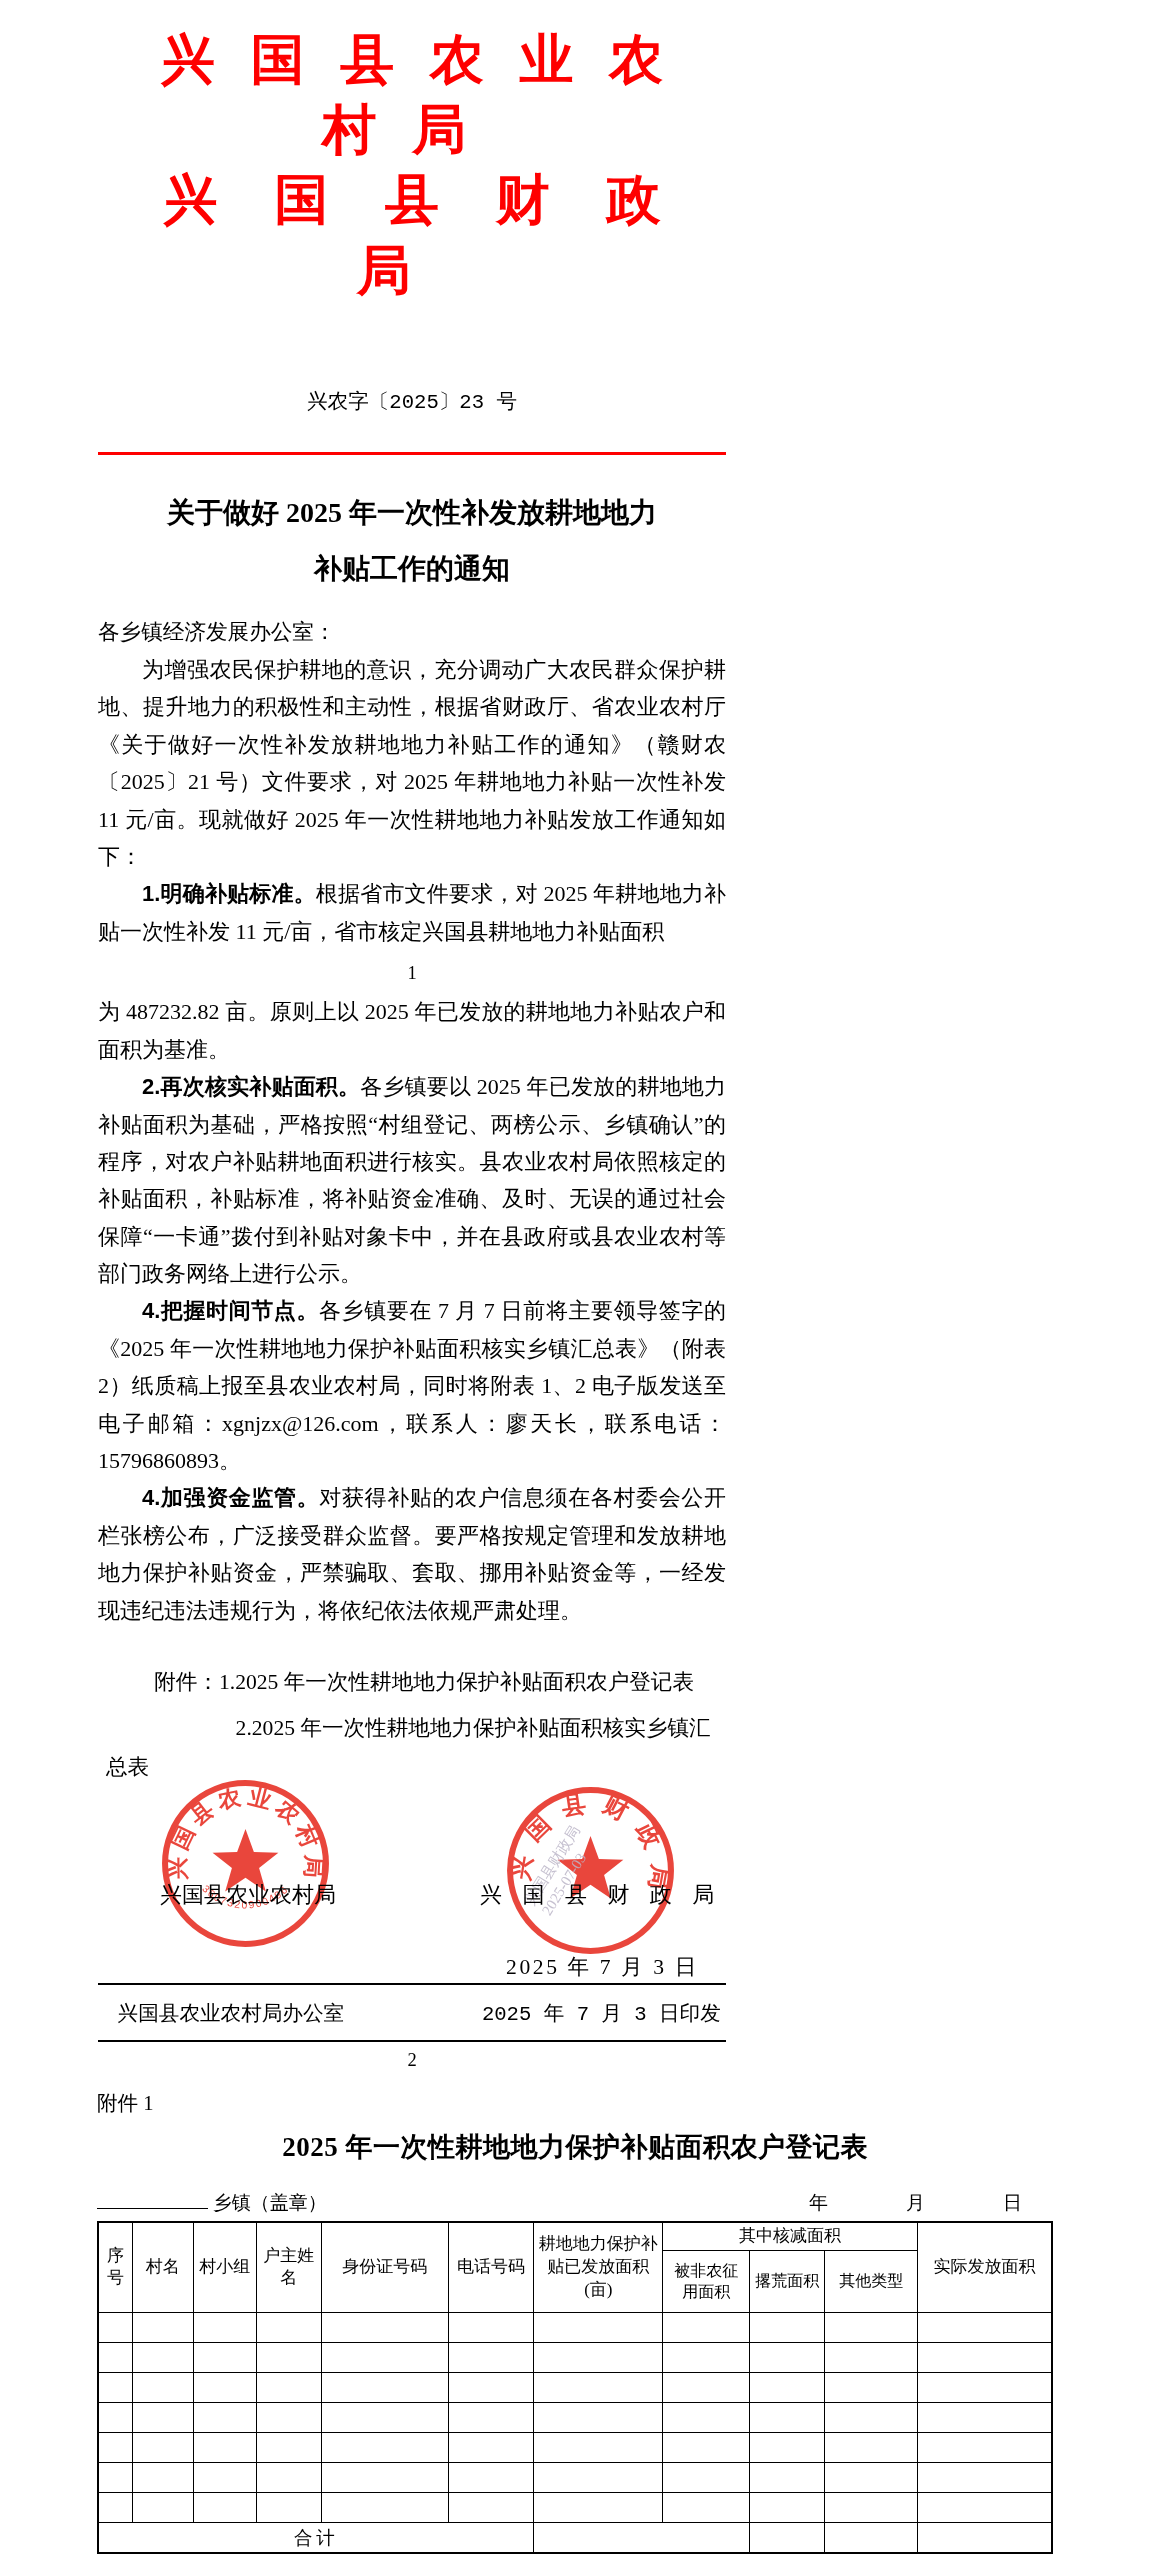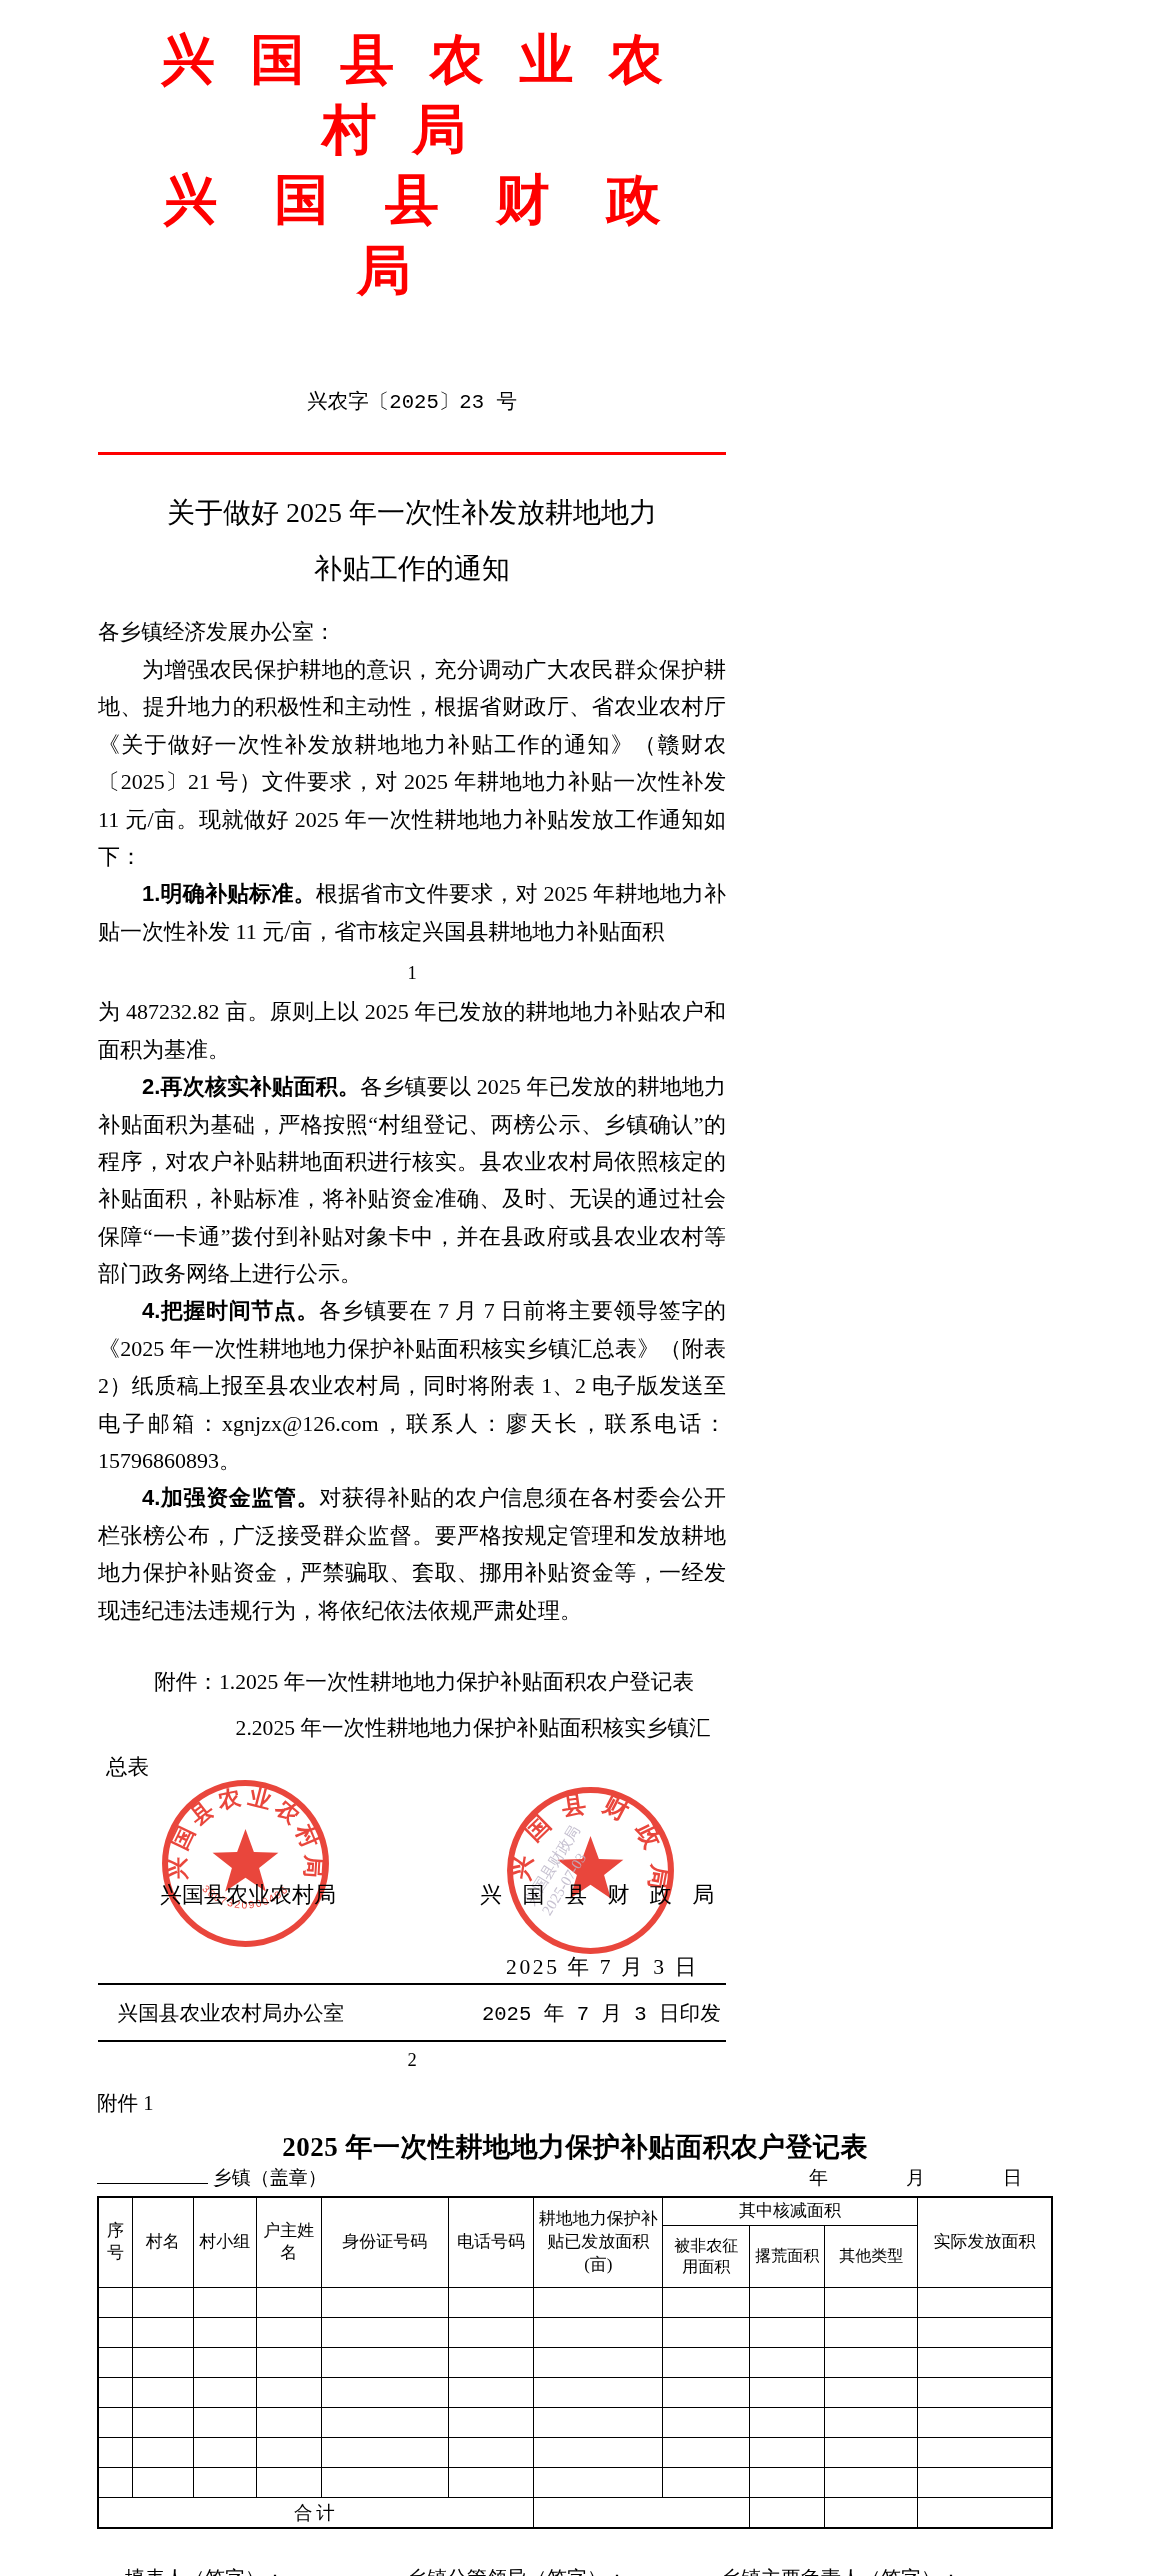--- a/index.html
+++ b/index.html
@@ -10,21 +10,21 @@
   .portrait {
     width:824px; padding:25px 98px 0 98px; box-sizing:border-box;
   }
   
   .red-org { text-align:center; font-weight:bold; color:#fe0000; font-size:54px; line-height:1.30; }
   .red-org .l1 { letter-spacing:0.66em; text-indent:0.66em; display:block; }
   .red-org .l2 { letter-spacing:1.05em; text-indent:1.05em; display:block; }
   .doc-number { margin-top:81px; text-align:center; font-size:20.6px;font-family:Liberation Mono, monospace; }
   .red-rule { margin-top:37px; height:3.1px; background:#fe0000; }
   
-  .notice-title { margin-top:30px; text-align:center; font-weight:normal; font-size:28px; line-height:2.0; }
+  .notice-title { margin-top:30px; text-align:center; font-weight:bold; font-size:28px; line-height:2.0; }
   .salutation { margin-top:17.5px; font-size:21.6px; line-height:1.7; }
   .para { margin:0; font-size:22px; line-height:1.7; text-align:justify; text-indent:2em; }
   .para.cont { text-indent:0; }
   .lead { font-family:"Liberation Sans","DejaVu Sans",sans-serif; font-weight:bold; }
   .page-marker { text-align:center; font-size:18.5px; line-height:1; margin:13.4px 0 11.3px 0; }
   .attach-block { margin-top:34px; font-size:21.6px; line-height:1.78; }
   .attach-block .a1 { text-indent:2.6em; margin:0; }
   .attach-block .a2 { text-indent:6.0em; margin:8px; }
   
   .seal-area { position:relative; height:192px; margin-top:-3.1px; }
@@ -39,21 +39,21 @@
                color:#bcb6c8; font-size:15px; line-height:1.35; opacity:.85; white-space:nowrap; }
   
   .print-footer { margin-top:0; border-top:2.1px solid #000; border-bottom:2.1px solid #000;
                   display:flex; justify-content:space-between; align-items:center;
                   padding:13.4px 5.2px 13.4px 19.6px; font-size:20.6px;font-family:Liberation Mono, monospace; }
   .pg2 { text-align:center; font-size:18.5px; margin-top:8.2px; }
   
   .landscape { width:1157px; padding:0 104px 0 97px; box-sizing:border-box; }
   .att-label { font-size:20.6px; margin-top:17.5px; }
   .att-title { text-align:center; font-size:27px; font-weight:bold; margin-top:12.4px; letter-spacing:0.5px; }
-  .stamp-row { display:flex; justify-content:space-between; align-items:flex-end; font-size:19px; }
+  .stamp-row { display:flex; justify-content:space-between; align-items:flex-end; margin-top:25px; font-size:19px; }
   .blank-line { display:inline-block; width:111px; border-bottom:1.5px solid #000; height:0.5px; vertical-align:baseline; }
   .ymd { display:flex; gap:78px; margin-right:31px; }
   table.gov { width:100%; border-collapse:collapse; table-layout:fixed; margin-top:5.2px; border:2.6px solid #000; }
   table.gov th, table.gov td { border:1.3px solid #000; font-weight:normal; text-align:center;
                                vertical-align:middle; padding:1px 3.1px; box-sizing:border-box; }
   table.gov th { font-size:17px; line-height:1.35; }
   table.gov th.sub { font-size:16px; }
   tr.h1 { height:28px; } tr.h2 { height:62px; }
   table.t1 tr.r { height:30px; } table.t1 tr.total { height:31px; }
   td.total-label { font-size:18.5px; letter-spacing:0.2em; }

